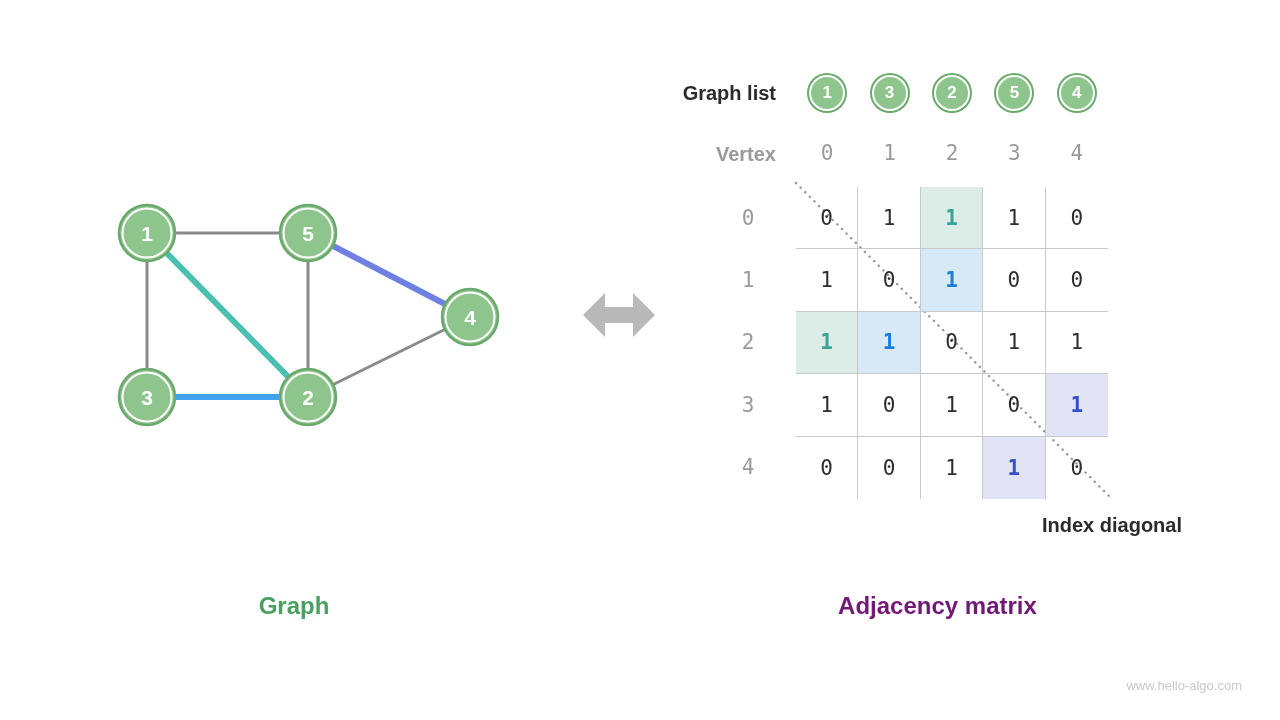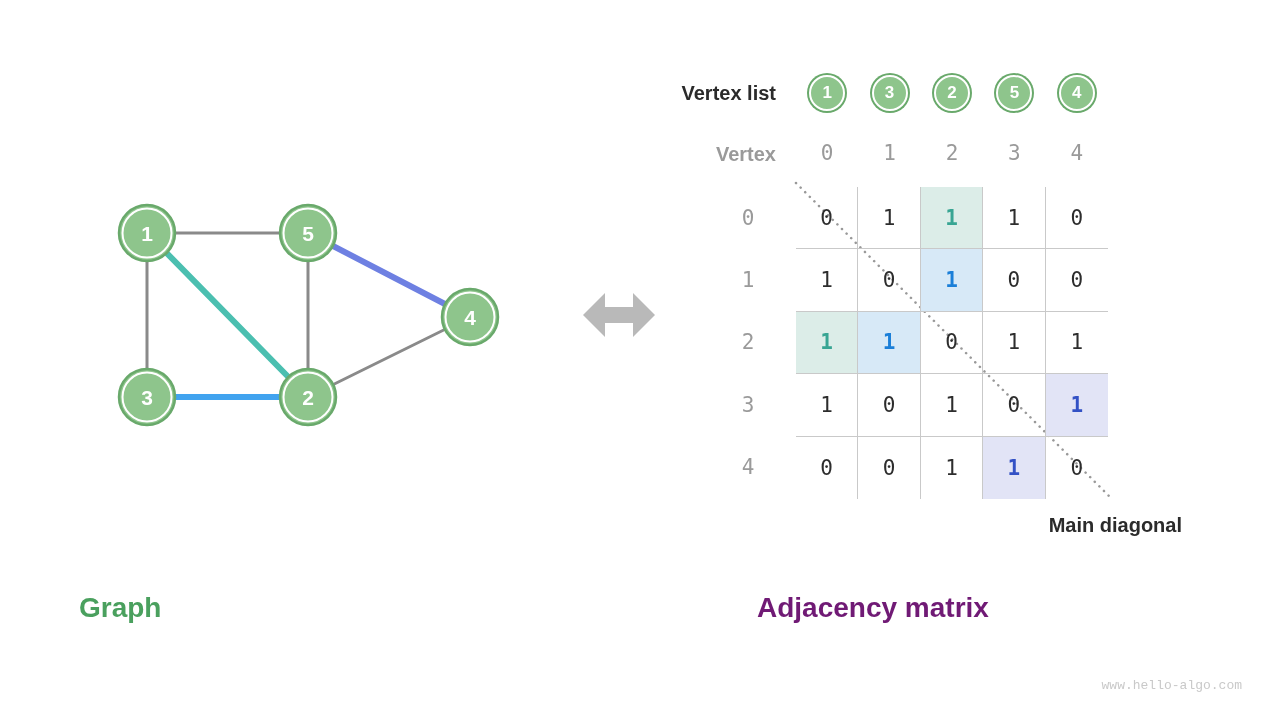--- a/index.html
+++ b/index.html
@@ -55,27 +55,27 @@
   }
   .mcell.br { border-right:1px solid #c9c9c9; }
   .mcell.bb { border-bottom:1px solid #c9c9c9; }
 
   .diag-label {
     left:950px; top:514px; width:232px; text-align:right;
     font-size:20px; font-weight:bold; color:#2b2b2b;
   }
 
   
-  .caption { font-size:28px; font-weight:bold; color:#4aa05e; }
+  .caption { font-size:24px; font-weight:bold; color:#4aa05e; text-align:center; }
   .cap-graph  { left:79px;  top:592px; width:430px; }
   .cap-matrix { left:757px; top:592px; width:361px; }
 
   .watermark {
     right:38px; top:678px;
-    font-family:Liberation Mono, monospace; font-size:13px; color:#c9c9c9;
+    font-family:Liberation Sans, sans-serif; font-size:13px; color:#c9c9c9;
   }
 
   svg { position:absolute; left:0; top:0; }
   #diag-svg { left:780px; top:167px; }
 </style>
 </head>
 <body>
 
 <div class="canvas">
 
@@ -116,21 +116,21 @@
           <text x="308" y="397" text-anchor="middle" dominant-baseline="central" fill="#ffffff" font-family="&quot;Liberation Sans&quot;, sans-serif" font-size="21" font-weight="bold">2</text>
         </g>
       </g>
     <polygon points="583,315 605,293 605,307 633,307 633,293 655,315 633,337 633,323 605,323 605,337" fill="#b9b9b9"></polygon>
   </svg>
 
   <svg id="diag-svg" width="350" height="350" viewBox="0 0 350 350">
     <line id="diag-line" x1="16" y1="16" x2="330" y2="330" stroke="#999999" stroke-width="2.5" stroke-linecap="round" stroke-dasharray="0.1 6.4"></line>
   </svg>
 
-  <div class="abs vlabel">Vertex list</div>
+  <div class="abs vlabel">Graph list</div>
 
   <div class="abs vrow" id="vertex-list">
       <div class="vcell">
         <div class="vcircle">1</div>
       </div>
       <div class="vcell">
         <div class="vcircle">3</div>
       </div>
       <div class="vcell">
         <div class="vcircle">2</div>
@@ -182,19 +182,19 @@
       <div class="mcell br bb" style="border-color: rgb(201, 201, 201);">1</div>
       <div class="mcell br bb" style="border-color: rgb(201, 201, 201);">0</div>
       <div class="mcell bb" style="border-color: rgb(201, 201, 201); background: rgb(226, 228, 246); color: rgb(51, 81, 197); font-weight: bold;">1</div>
       <div class="mcell br" style="border-color: rgb(201, 201, 201);">0</div>
       <div class="mcell br" style="border-color: rgb(201, 201, 201);">0</div>
       <div class="mcell br" style="border-color: rgb(201, 201, 201);">1</div>
       <div class="mcell br" style="border-color: rgb(201, 201, 201); background: rgb(226, 228, 246); color: rgb(51, 81, 197); font-weight: bold;">1</div>
       <div class="mcell" style="border-color: rgb(201, 201, 201);">0</div>
     </div>
 
-  <div class="abs diag-label">Main diagonal</div>
+  <div class="abs diag-label">Index diagonal</div>
 
   <div class="abs caption cap-graph" style="color: rgb(74, 160, 94);">Graph</div>
   <div class="abs caption cap-matrix" style="color: #701a75;">Adjacency matrix</div>
 
   <div class="abs watermark">www.hello-algo.com</div>
 </div>
 
 </body></html>

